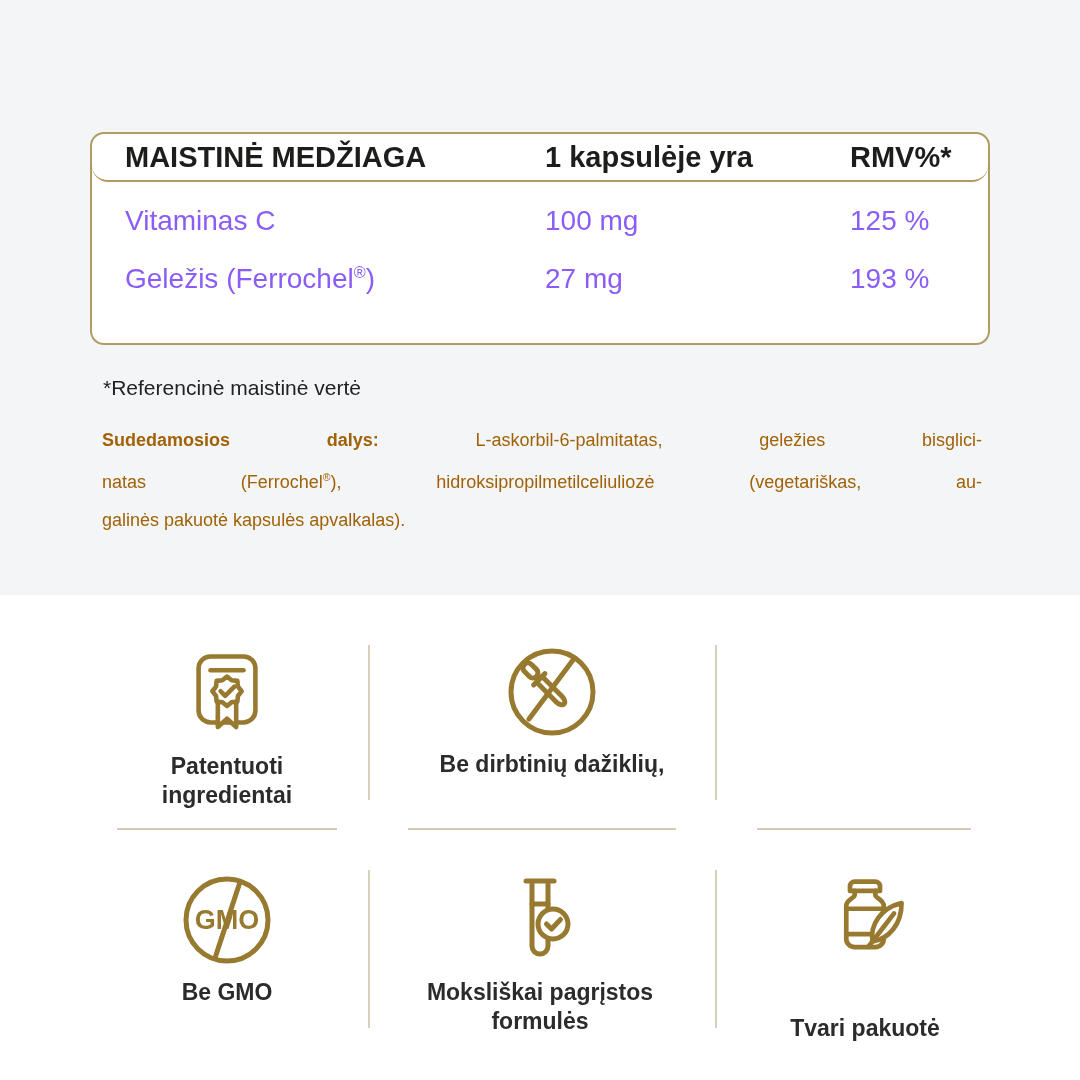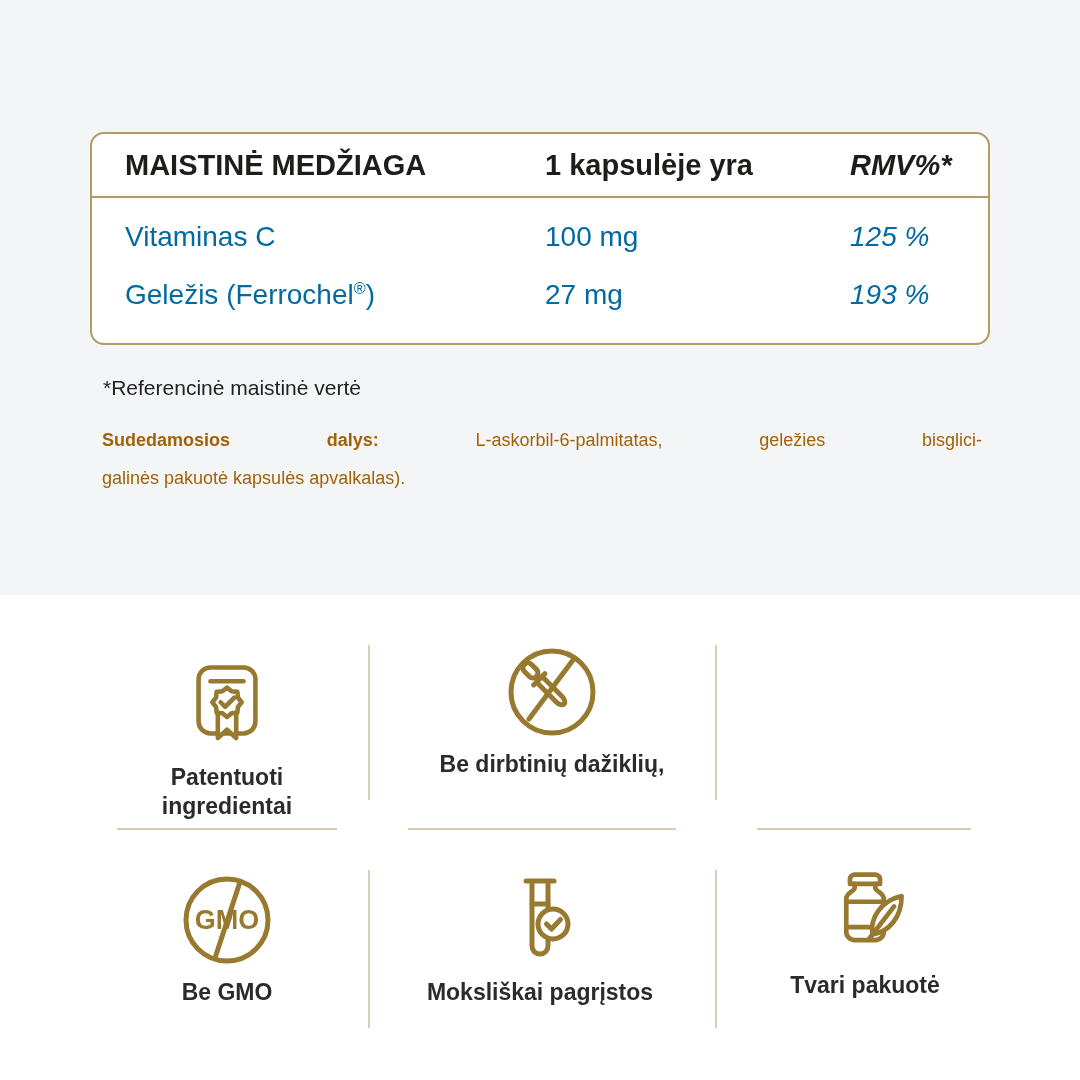--- a/index.html
+++ b/index.html
@@ -8,34 +8,34 @@
   .page { position:relative; width:1080px; height:1080px; background:#ffffff; overflow:hidden; }
 
   
   .top-section { position:absolute; left:0; top:0; width:1080px; height:595px; background:#f4f5f7; }
 
   .nutrition-table {
     position:absolute; left:90px; top:132px; width:900px; height:213px;
     background:#ffffff; border:2px solid #b29c63; border-radius:14px;
   }
   .thead {
-    display:flex; align-items:center; height:64px;
+    display:flex; align-items:center; height:48px;
     padding:0 30px 0 33px;
     border-bottom:2px solid #b29c63;
-    font-weight:bold; font-size:29px; color:#1d1d1b;
+    font-weight:bold; font-size:29px; color:#1d1d1b;border-radius:16px;
   }
   .tbody { padding-top:10px; }
   .trow {
     display:flex; align-items:center; height:58px;
     padding:0 30px 0 33px;
-    font-size:28px; color:#0369a1;justify-content:flex-end;
+    font-size:28px; color:#8b5cf6;justify-content:flex-end;
   }
   .col-name   { width:420px; }
   .col-amount { width:305px; }
-  .col-rmv    { flex:1;font-style:italic; }
+  .col-rmv    { flex:1; }
   .reg { font-size:58%; vertical-align:super; }
 
   .footnote {
     position:absolute; left:103px; top:376px;
     font-size:21px; color:#222;
   }
 
   .ingredients {
     position:absolute; left:102px; top:421px; width:880px;
     font-size:18px; line-height:38px; color:#a16207;
@@ -47,26 +47,26 @@
   
   .features-section { position:absolute; left:0; top:595px; width:1080px; height:485px; background:#fff; }
   .feat {
     position:absolute; display:flex; flex-direction:column; align-items:center;
   }
   .feat-icon { height:96px; display:flex; align-items:center; justify-content:center; margin-bottom:10px; }
   .feat-label {
     font-weight:bold; font-size:23px; line-height:29px;
     text-align:center; color:#2b2b2b;
   }
-  .f1 { left:102px; top:62px;  width:250px; }
+  .f1 { left:102px; top:51px;  width:250px; }
   .f2 { left:397px; top:49px;  width:310px; }
   .f3 { left:720px; top:49px;  width:290px; }
   .f4 { left:102px; top:277px; width:250px; }
   .f5 { left:385px; top:277px; width:310px;justify-content:space-between; }
-  .f6 { left:720px; top:270px; width:290px; }
+  .f6 { left:720px; top:277px; width:290px;gap:36px; }
 
   .vdiv { position:absolute; width:2px; background:#d9d0bc; }
   .vd1 { left:368px; top:50px;  height:155px; }
   .vd2 { left:715px; top:50px;  height:155px; }
   .vd3 { left:368px; top:275px; height:158px; }
   .vd4 { left:715px; top:275px; height:158px; }
   .hdiv { position:absolute; height:2px; background:#d5cbb2; top:233px; }
   .hd1 { left:117px; width:220px; }
   .hd2 { left:408px; width:268px; }
   .hd3 { left:757px; width:214px; }
@@ -100,20 +100,21 @@
           <div class="col-amount">27 mg</div>
           <div class="col-rmv">193 %</div>
         </div>
       </div>
     </div>
 
     <div class="footnote">*Referencinė maistinė vertė</div>
 
     <div class="ingredients">
       <div class="jline"><span class="b">Sudedamosios dalys:</span> <span>L-askorbil-6-palmitatas, geležies bisglici-</span></div>
+      <div class="jline"><span>natas (Ferrochel</span><span class="reg">®</span><span>), hidroksipropilmetilceliuliozė (vegetariškas, au-</span></div>
       <div class="lline">galinės pakuotė kapsulės apvalkalas).</div>
     </div>
 
   </section>
 
   <section class="features-section">
 
     <div class="vdiv vd1"></div>
     <div class="vdiv vd2"></div>
     <div class="vdiv vd3"></div>
@@ -175,20 +176,21 @@
         <svg class="icon" width="96" height="96" viewBox="0 0 96 96">
           <line x1="34" y1="9" x2="62" y2="9"></line>
           <path d="M40 12 L40 74 A8 8 0 0 0 56 74 L56 12"></path>
           <line x1="40" y1="32" x2="56" y2="32"></line>
           <circle class="fillw" cx="61" cy="52" r="15"></circle>
           <path d="M54.5 52 L59.5 57 L68.5 47.5"></path>
         </svg>
       </div>
       <div class="feat-label">
         <div>Moksliškai pagrįstos</div>
+        <div>formulės</div>
       </div>
     </div>
 
     <div class="feat f6">
       <div class="feat-icon">
         <svg class="icon" width="90" height="90" viewBox="0 0 96 96">
           <path d="M37 7 H59 A5 5 0 0 1 64 12 V17 H32 V12 A5 5 0 0 1 37 7 Z"></path>
           <path d="M37 17 V21 C37 25 28 26 28 33 V68 A9 9 0 0 0 37 77 H59 A9 9 0 0 0 68 68 V33 C68 26 59 25 59 21 V17"></path>
           <line x1="28" y1="36" x2="68" y2="36"></line>
           <line x1="28" y1="63" x2="68" y2="63"></line>

